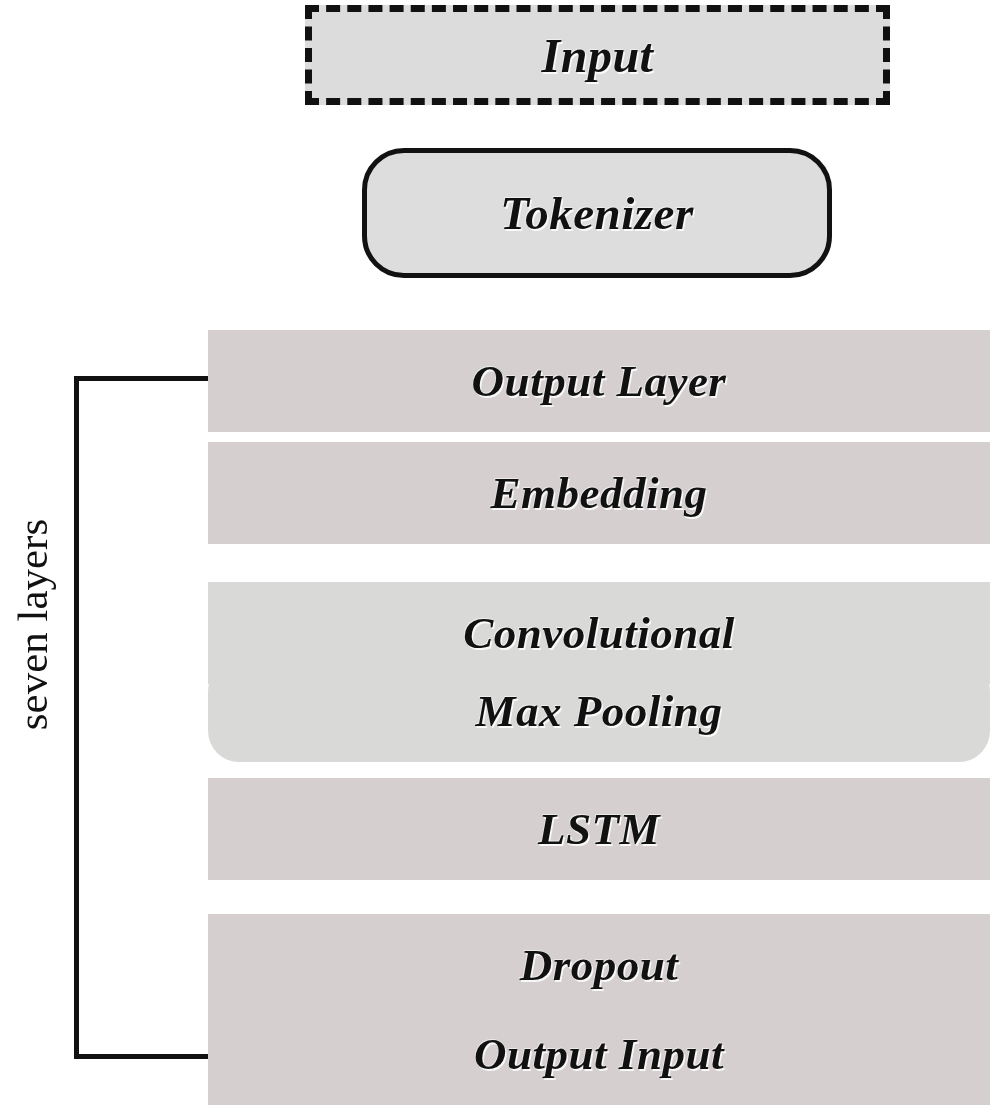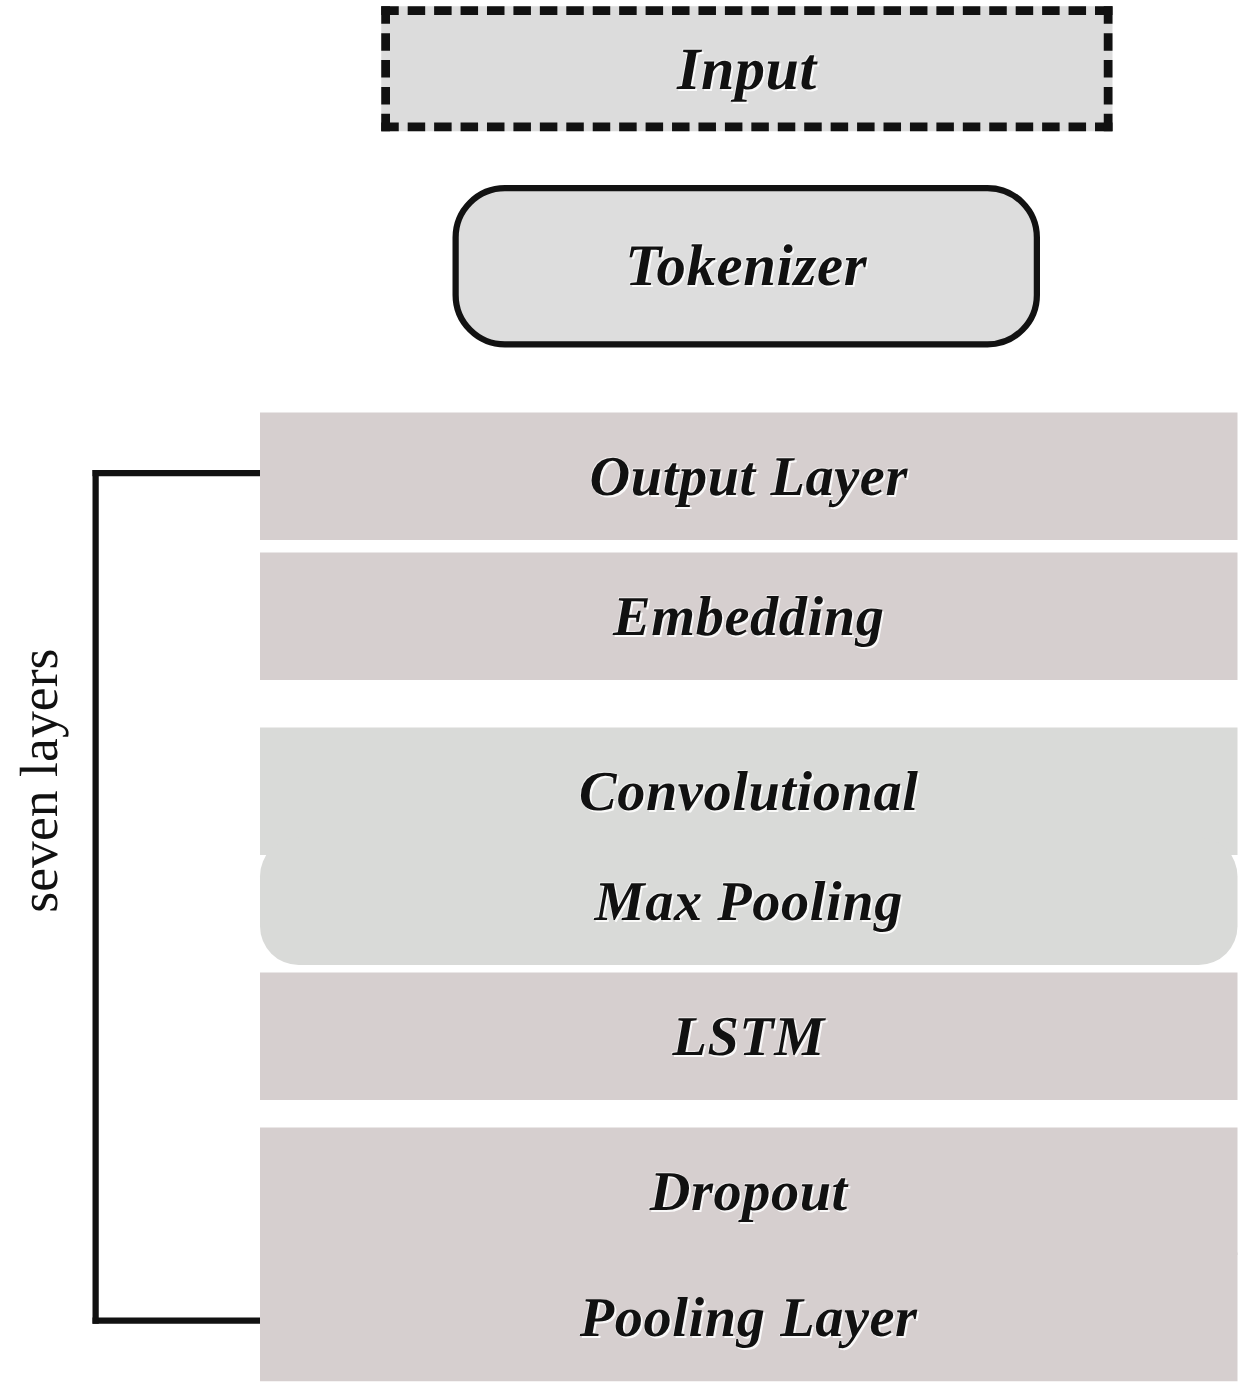--- a/index.html
+++ b/index.html
@@ -84,23 +84,23 @@
     align-items: center;
     justify-content: center;
   }
   .layer-box .node-label { font-size: 45px; }
   .tone-warm { background: #d6cfcf; }
   .tone-cool { background: #d9dad8; }
 
   .lb0 { top: 0px; }
   .lb1 { top: 112px; }
   .lb2 { top: 224px; margin-top: 28px; }
-  .lb3 { top: 340px; border-radius: 31px; }
+  .lb3 { top: 330px; border-radius: 31px; }
   .lb4 { top: 448px; }
-  .lb5 { top: 572px; }
+  .lb5 { top: 584px; }
   .lb6 { top: 672px; height: 103px; }
 
   
   .bracket {
     position: absolute;
     left: 74px;
     top: 376px;
     width: 136px;
     height: 683px;
     border-left: 5px solid #111111;
@@ -164,18 +164,18 @@
 
     <div class="layer-box tone-warm lb4">
       <span class="node-label">LSTM</span>
     </div>
 
     <div class="layer-box tone-warm lb5">
       <span class="node-label">Dropout</span>
     </div>
 
     <div class="layer-box tone-warm lb6">
-      <span class="node-label">Pooling Layer</span>
+      <span class="node-label">Output Input</span>
     </div>
 
   </div>
 
 </div>
 
 </body></html>

